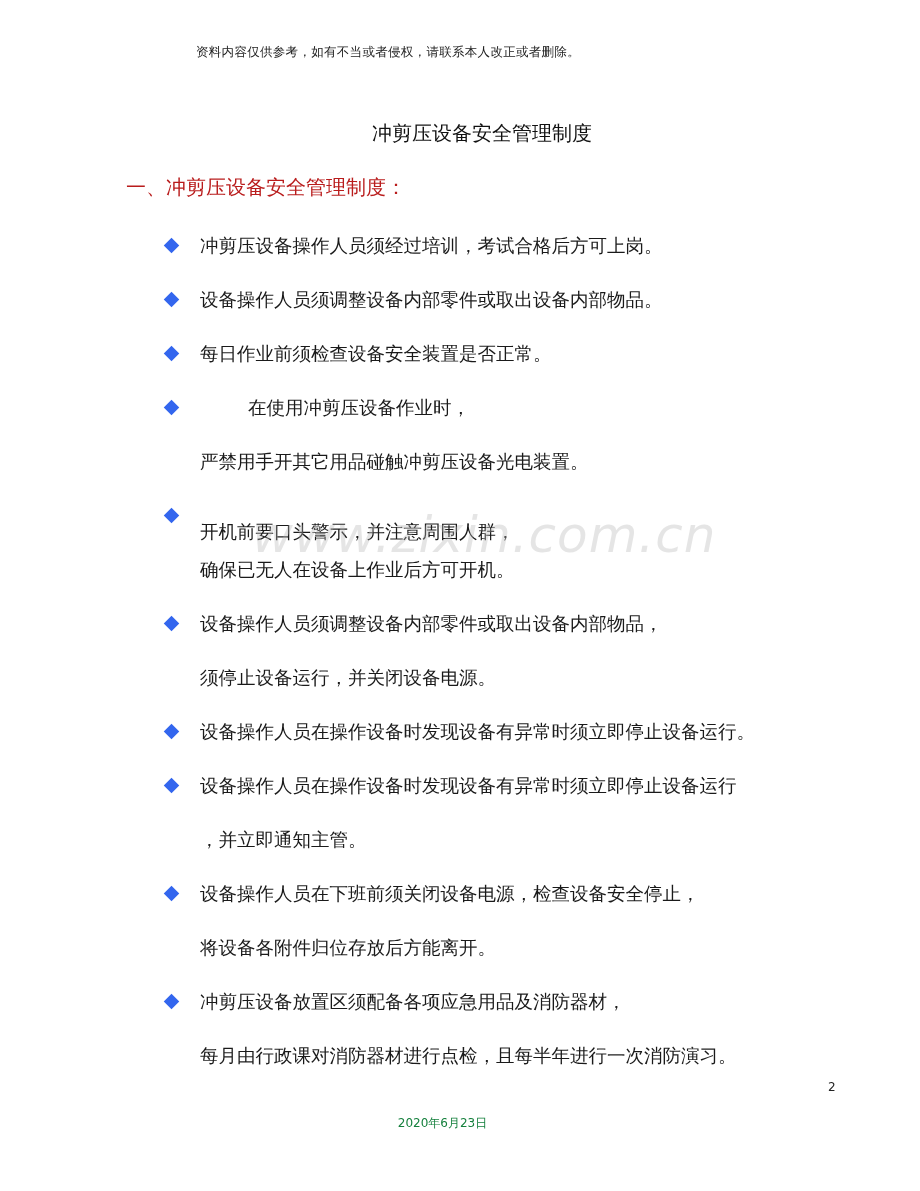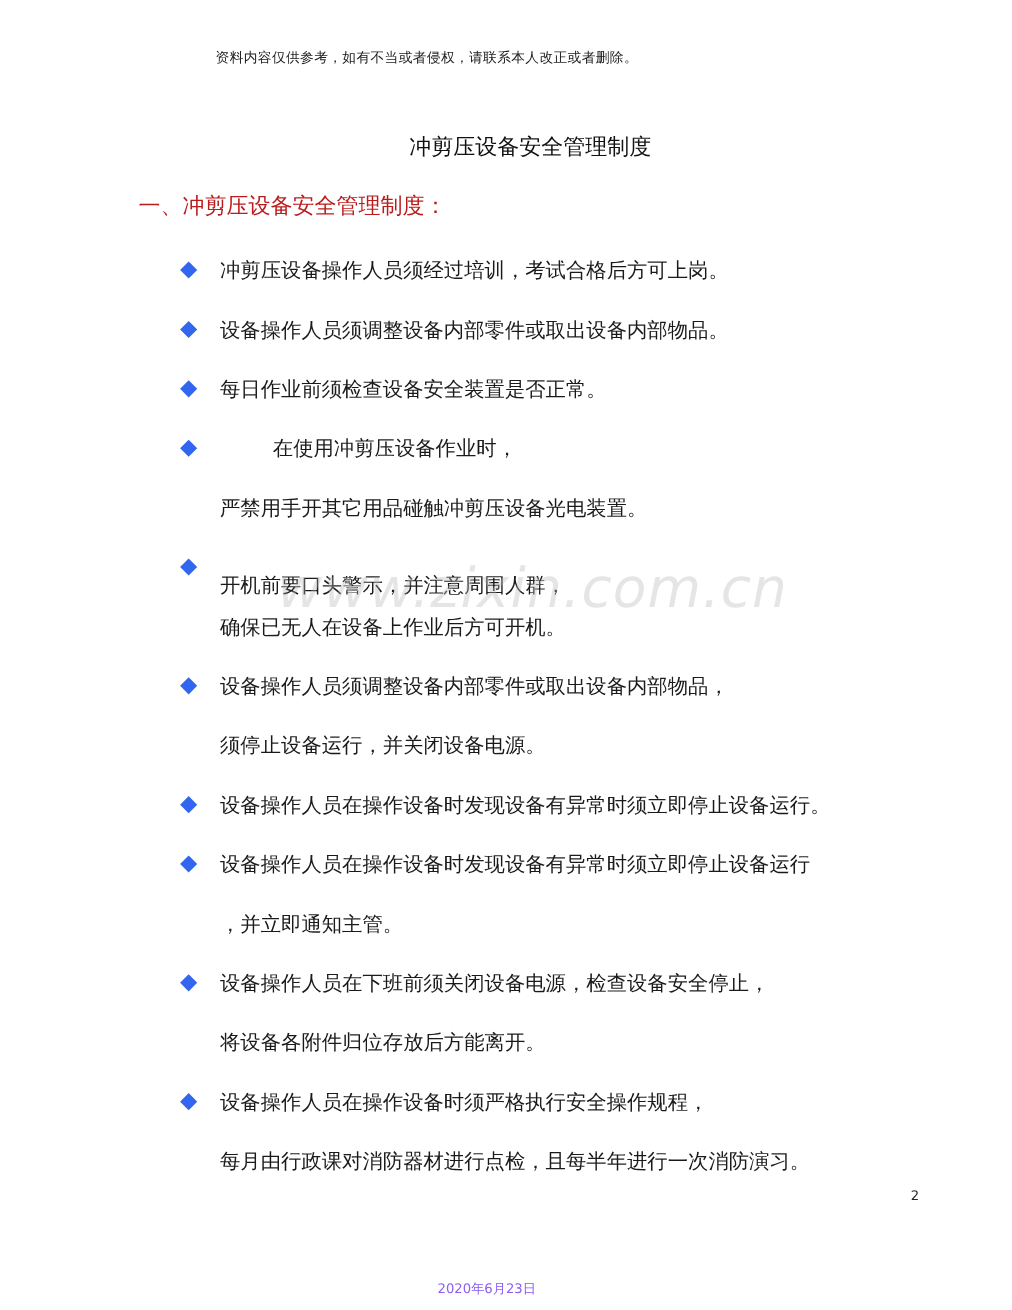--- a/index.html
+++ b/index.html
@@ -5,21 +5,21 @@
   html, body { margin: 0; padding: 0; background: #ffffff; }
   body { width: 920px; height: 1191px; position: relative; overflow: hidden; font-family: "DejaVu Sans", "Liberation Sans", sans-serif; color: #1a1a1a; }
   .header-note { position: absolute; top: 44px; left: 0; width: 776px; text-align: center; font-family: "DejaVu Serif", "Liberation Serif", serif; font-size: 12.5px; color: #222; letter-spacing: 0.3px; }
   .doc-title { position: absolute; top: 120px; left: 0; width: 964px; text-align: center; font-size: 20px; color: #111; }
   .section-heading { position: absolute; top: 174px; left: 126px; font-size: 20px; color: #b91c1c; }
   .item { position: absolute; left: 166px; font-size: 18.5px; color: #1a1a1a; white-space: nowrap; }
   .bullet { position: absolute; left: 0; top: 7px; width: 11px; height: 11px; background: #3366ee; transform: rotate(45deg); }
   .line { position: absolute; left: 34px; white-space: nowrap; }
   .watermark { position: absolute; top: 506px; left: 252px; font-family: "DejaVu Sans", "Liberation Sans", sans-serif; font-size: 50px; color: rgba(180,180,180,0.35); letter-spacing: 1px; pointer-events: none; font-style: italic; }
   .page-number { position: absolute; top: 1080px; left: 828px; font-family: "DejaVu Sans", sans-serif; font-size: 12px; color: #222; }
-  .footer-date { position: absolute; top: 1115px; left: 0; width: 885px; text-align: center; font-family: "DejaVu Sans", sans-serif; font-size: 12px; color: #8b5cf6; margin-top: 48px; }
+  .footer-date { position: absolute; top: 1115px; left: 0; width: 885px; text-align: center; font-family: "DejaVu Sans", sans-serif; font-size: 12px; color: #15803d; }
 </style>
 </head>
 <body>
 
 <div class="header-note">资料内容仅供参考，如有不当或者侵权，请联系本人改正或者删除。</div>
 <div class="doc-title">冲剪压设备安全管理制度</div>
 <div class="section-heading">一、冲剪压设备安全管理制度：</div>
 
 <div class="item" style="top:233px;">
   <span class="bullet" style="background: rgb(51, 102, 238);"></span>
@@ -57,19 +57,19 @@
   <span class="line" style="top:0;">设备操作人员在操作设备时发现设备有异常时须立即停止设备运行</span>
   <span class="line" style="top:54px;">，并立即通知主管。</span>
 </div>
 <div class="item" style="top:881px;">
   <span class="bullet" style="background: rgb(51, 102, 238);"></span>
   <span class="line" style="top:0;">设备操作人员在下班前须关闭设备电源，检查设备安全停止，</span>
   <span class="line" style="top:54px;">将设备各附件归位存放后方能离开。</span>
 </div>
 <div class="item" style="top:989px;">
   <span class="bullet" style="background: rgb(51, 102, 238);"></span>
-  <span class="line" style="top:0;">设备操作人员在操作设备时须严格执行安全操作规程，</span>
+  <span class="line" style="top:0;">冲剪压设备放置区须配备各项应急用品及消防器材，</span>
   <span class="line" style="top:54px;">每月由行政课对消防器材进行点检，且每半年进行一次消防演习。</span>
 </div>
 
 <div class="watermark">www.zixin.com.cn</div>
 <div class="page-number">2</div>
 <div class="footer-date">2020年6月23日</div>
 
 </body></html>

